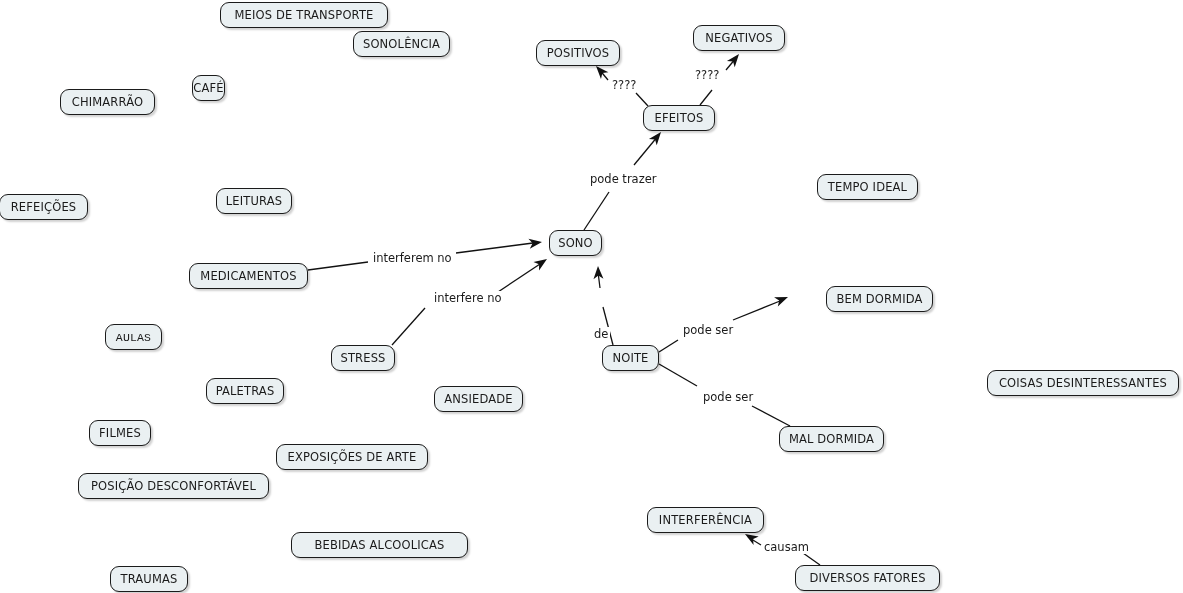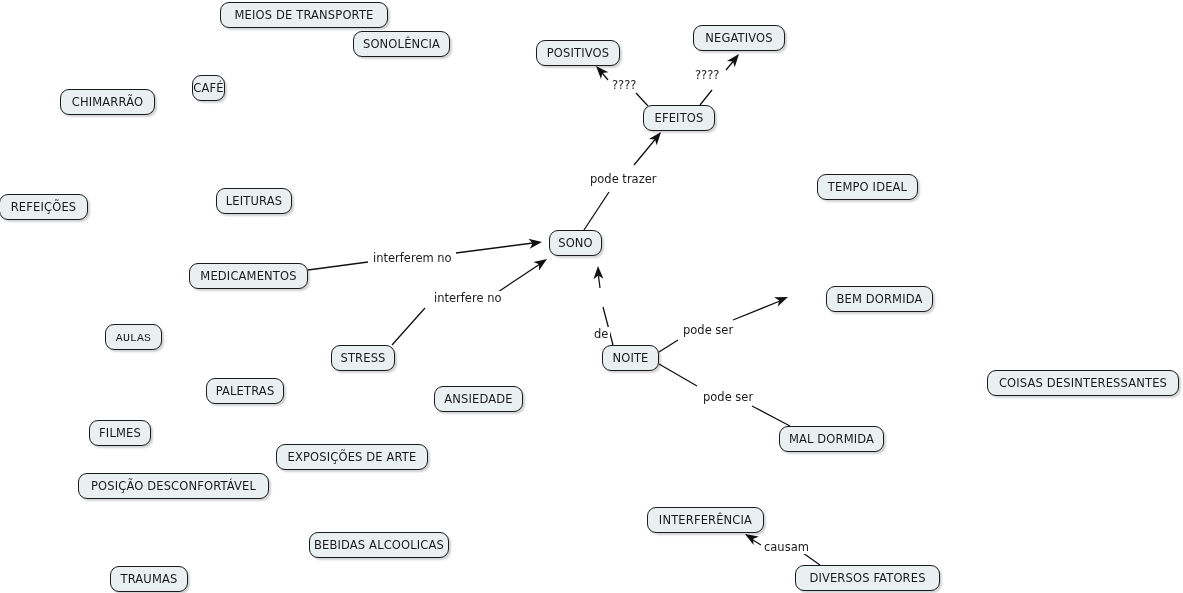--- a/index.html
+++ b/index.html
@@ -112,16 +112,16 @@
     <div class="node" style="left: 331px; top: 345px; width: 64px;">STRESS</div>
     <div class="node" style="left: 602px; top: 345px; width: 57px;">NOITE</div>
     <div class="node" style="left: 206px; top: 378px; width: 78px;">PALETRAS</div>
     <div class="node" style="left: 434px; top: 386px; width: 89px;">ANSIEDADE</div>
     <div class="node" style="left: 987px; top: 370px; width: 192px;">COISAS DESINTERESSANTES</div>
     <div class="node" style="left: 89px; top: 420px; width: 62px; text-align: center;">FILMES</div>
     <div class="node" style="left: 779px; top: 426px; width: 105px;">MAL DORMIDA</div>
     <div class="node" style="left: 276px; top: 444px; width: 152px;">EXPOSIÇÕES DE ARTE</div>
     <div class="node" style="left: 647px; top: 507px; width: 117px;">INTERFERÊNCIA</div>
     <div class="node" style="left: 78px; top: 473px; width: 191px;">POSIÇÃO DESCONFORTÁVEL</div>
-    <div class="node" style="left: 291px; top: 532px; width: 140px; margin-left: 18px;">BEBIDAS ALCOOLICAS</div>
+    <div class="node" style="left: 291px; top: 532px; width: 177px;">BEBIDAS ALCOOLICAS</div>
     <div class="node" style="left: 110px; top: 566px; width: 78px;">TRAUMAS</div>
     <div class="node" style="left: 795px; top: 565px; width: 145px;">DIVERSOS FATORES</div>
   </div>
 
 </body></html>

